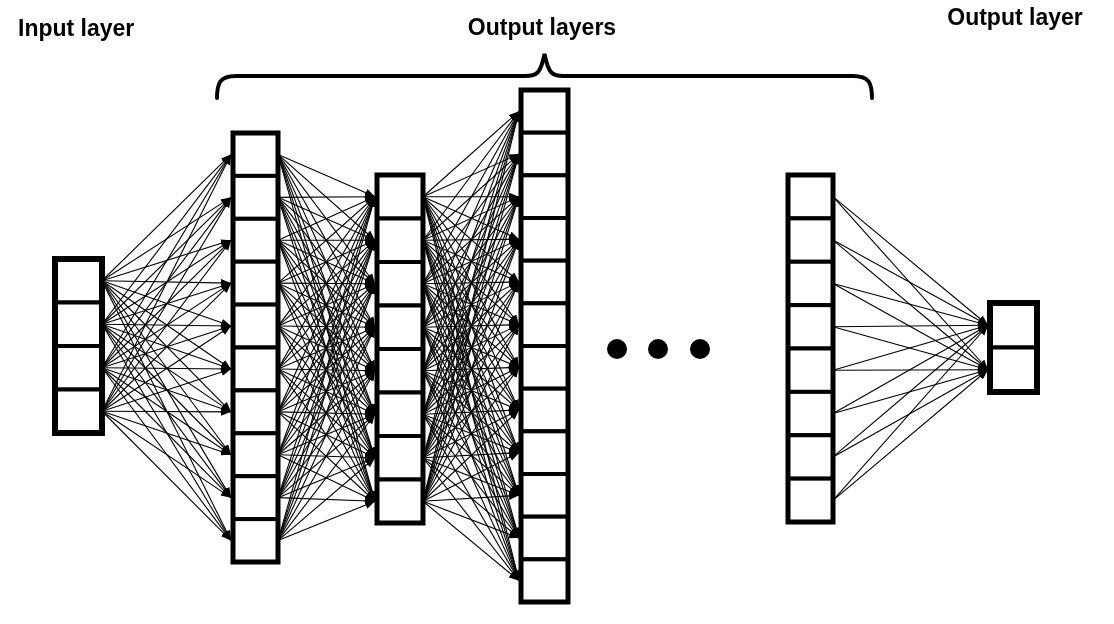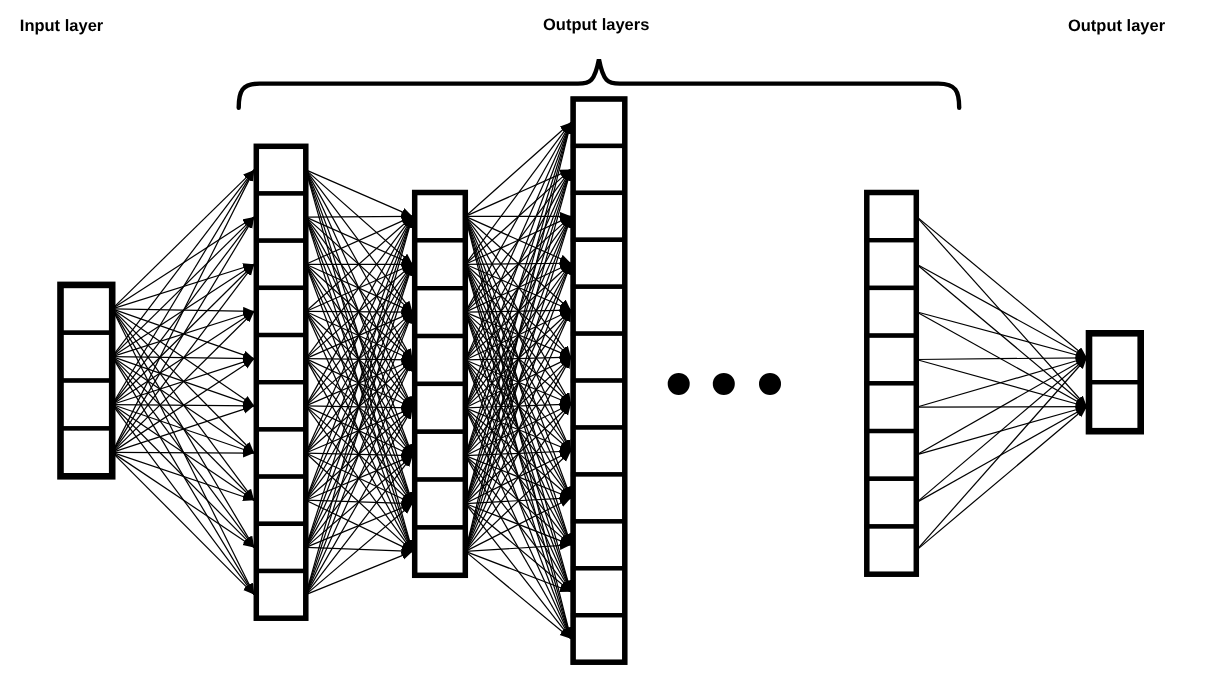--- a/index.html
+++ b/index.html
@@ -7,28 +7,28 @@
     position: relative;
     width: 1114px;
     height: 624px;
     background: #ffffff;
     overflow: hidden;
     font-family: "Liberation Sans", sans-serif;
   }
   .layer-label {
     position: absolute;
     font-weight: 700;
-    font-size: 15px;
+    font-size: 23px;
     color: #000000;
     white-space: nowrap;
     letter-spacing: 0;
   }
   .label-input  { left: 18px;  top: 15px; }
   .label-hidden { left: 542px; top: 14px; transform: translateX(-50%); }
-  .label-output { left: 1015px; top: 15px; transform: translateX(-50%); }
+  .label-output { left: 1015px; top: 4px; transform: translateX(-50%); }
   svg { position: absolute; left: 0; top: 0; display: block; }
 </style>
 </head>
 <body>
 
 <div class="canvas">
 
   <svg id="net-svg" width="1114" height="624" viewBox="0 0 1114 624">
     <defs>
       <marker id="arrowhead" markerUnits="userSpaceOnUse" markerWidth="11" markerHeight="9" refX="10" refY="4" orient="auto">

